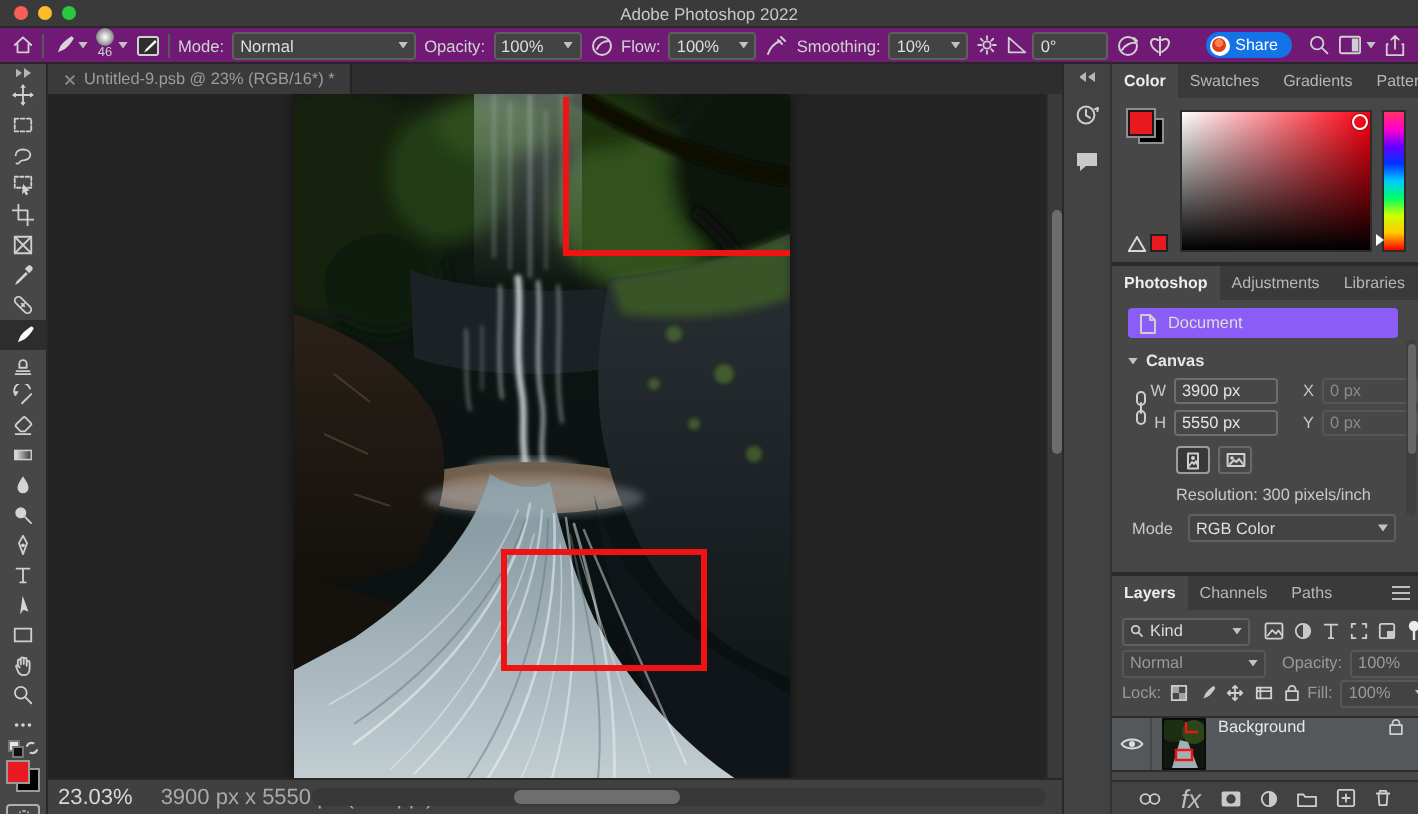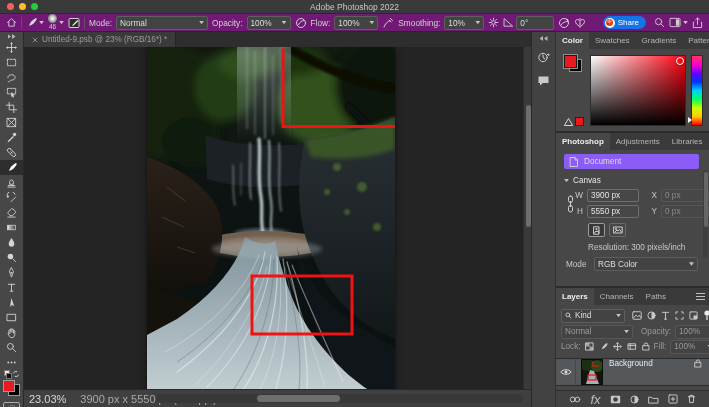--- a/index.html
+++ b/index.html
@@ -100,21 +100,21 @@
   .picker{position:absolute;right:1px;top:1px;width:6px;height:6px;border:1.3px solid #fff;border-radius:50%;box-shadow:0 0 1px #000}
   .huewrap{width:14px;position:relative;margin-left:3px}
   .huestrip{position:absolute;right:0;top:0;bottom:0;width:10px;border:1px solid #2c2c2c;
             background:linear-gradient(#ff3366,#ff00cc,#6600ff,#0033ff,#00ccff,#00ff66,#ccff00,#ffcc00,#ff0000)}
   .huearrow{position:absolute;left:-1px;bottom:3px;width:4px;height:6px;background:#fff;clip-path:polygon(0 0,100% 50%,0 100%)}
 
   
   .propspanel{height:136px;background:#474747;flex:none;position:relative;font-size:8.2px}
   .propbody{padding:4px 10px 0 8px}
   .docrow{height:15px;background:#8b5cf6;border-radius:2px;display:flex;align-items:center;gap:5px;padding:0 5px;color:#dcdcdc}
-  .canvashdr{display:flex;align-items:center;gap:4px;margin:7px 0 4px 0;color:#e5e5e5;font-weight:normal}
+  .canvashdr{display:flex;align-items:center;gap:4px;margin:7px 0 4px 0;color:#e5e5e5;font-weight:bold}
   .dimgrid{display:flex;margin-left:2px}
   .linkcol{width:16px;display:flex;align-items:center;justify-content:center}
   .dimrows{display:flex;flex-direction:column;gap:3px}
   .dimrow{display:flex;align-items:center;gap:4px}
   .dlabel{width:8px;text-align:right;color:#c9c9c9}
   .field{width:44px;height:11px;border:1px solid #6e6e6e;border-radius:2px;background:#474747;display:flex;align-items:center;padding:0 3px;color:#e2e2e2}
   .field.dis{border-color:#565656;color:#8b8b8b}
   .orientrow{display:flex;gap:4px;margin:5px 0 0 24px}
   .orient{width:15px;height:12px;border:1px solid #6a6a6a;border-radius:2px;display:flex;align-items:center;justify-content:center;background:#474747}
   .orient.active{background:#383838;border-color:#9c9c9c}

